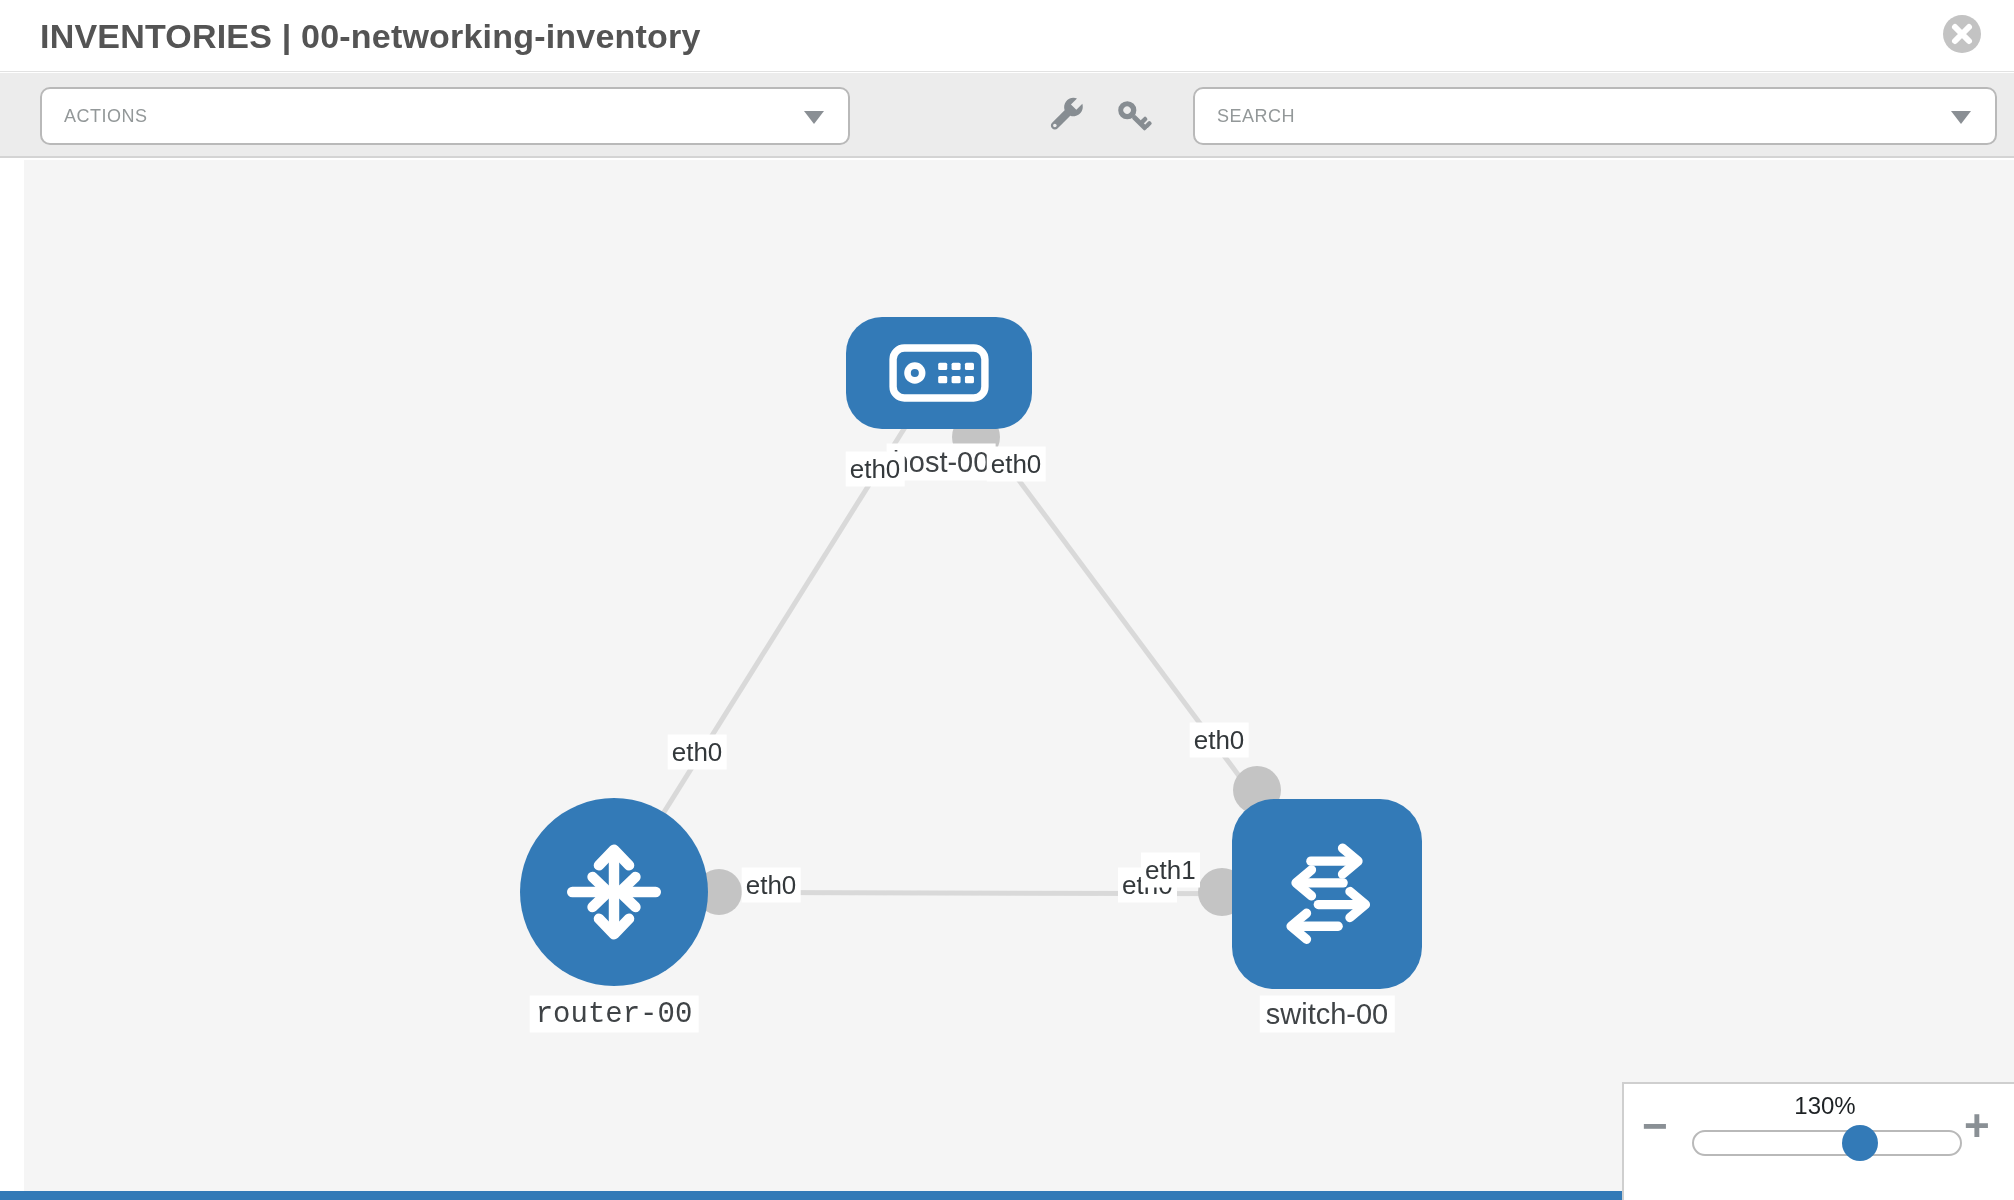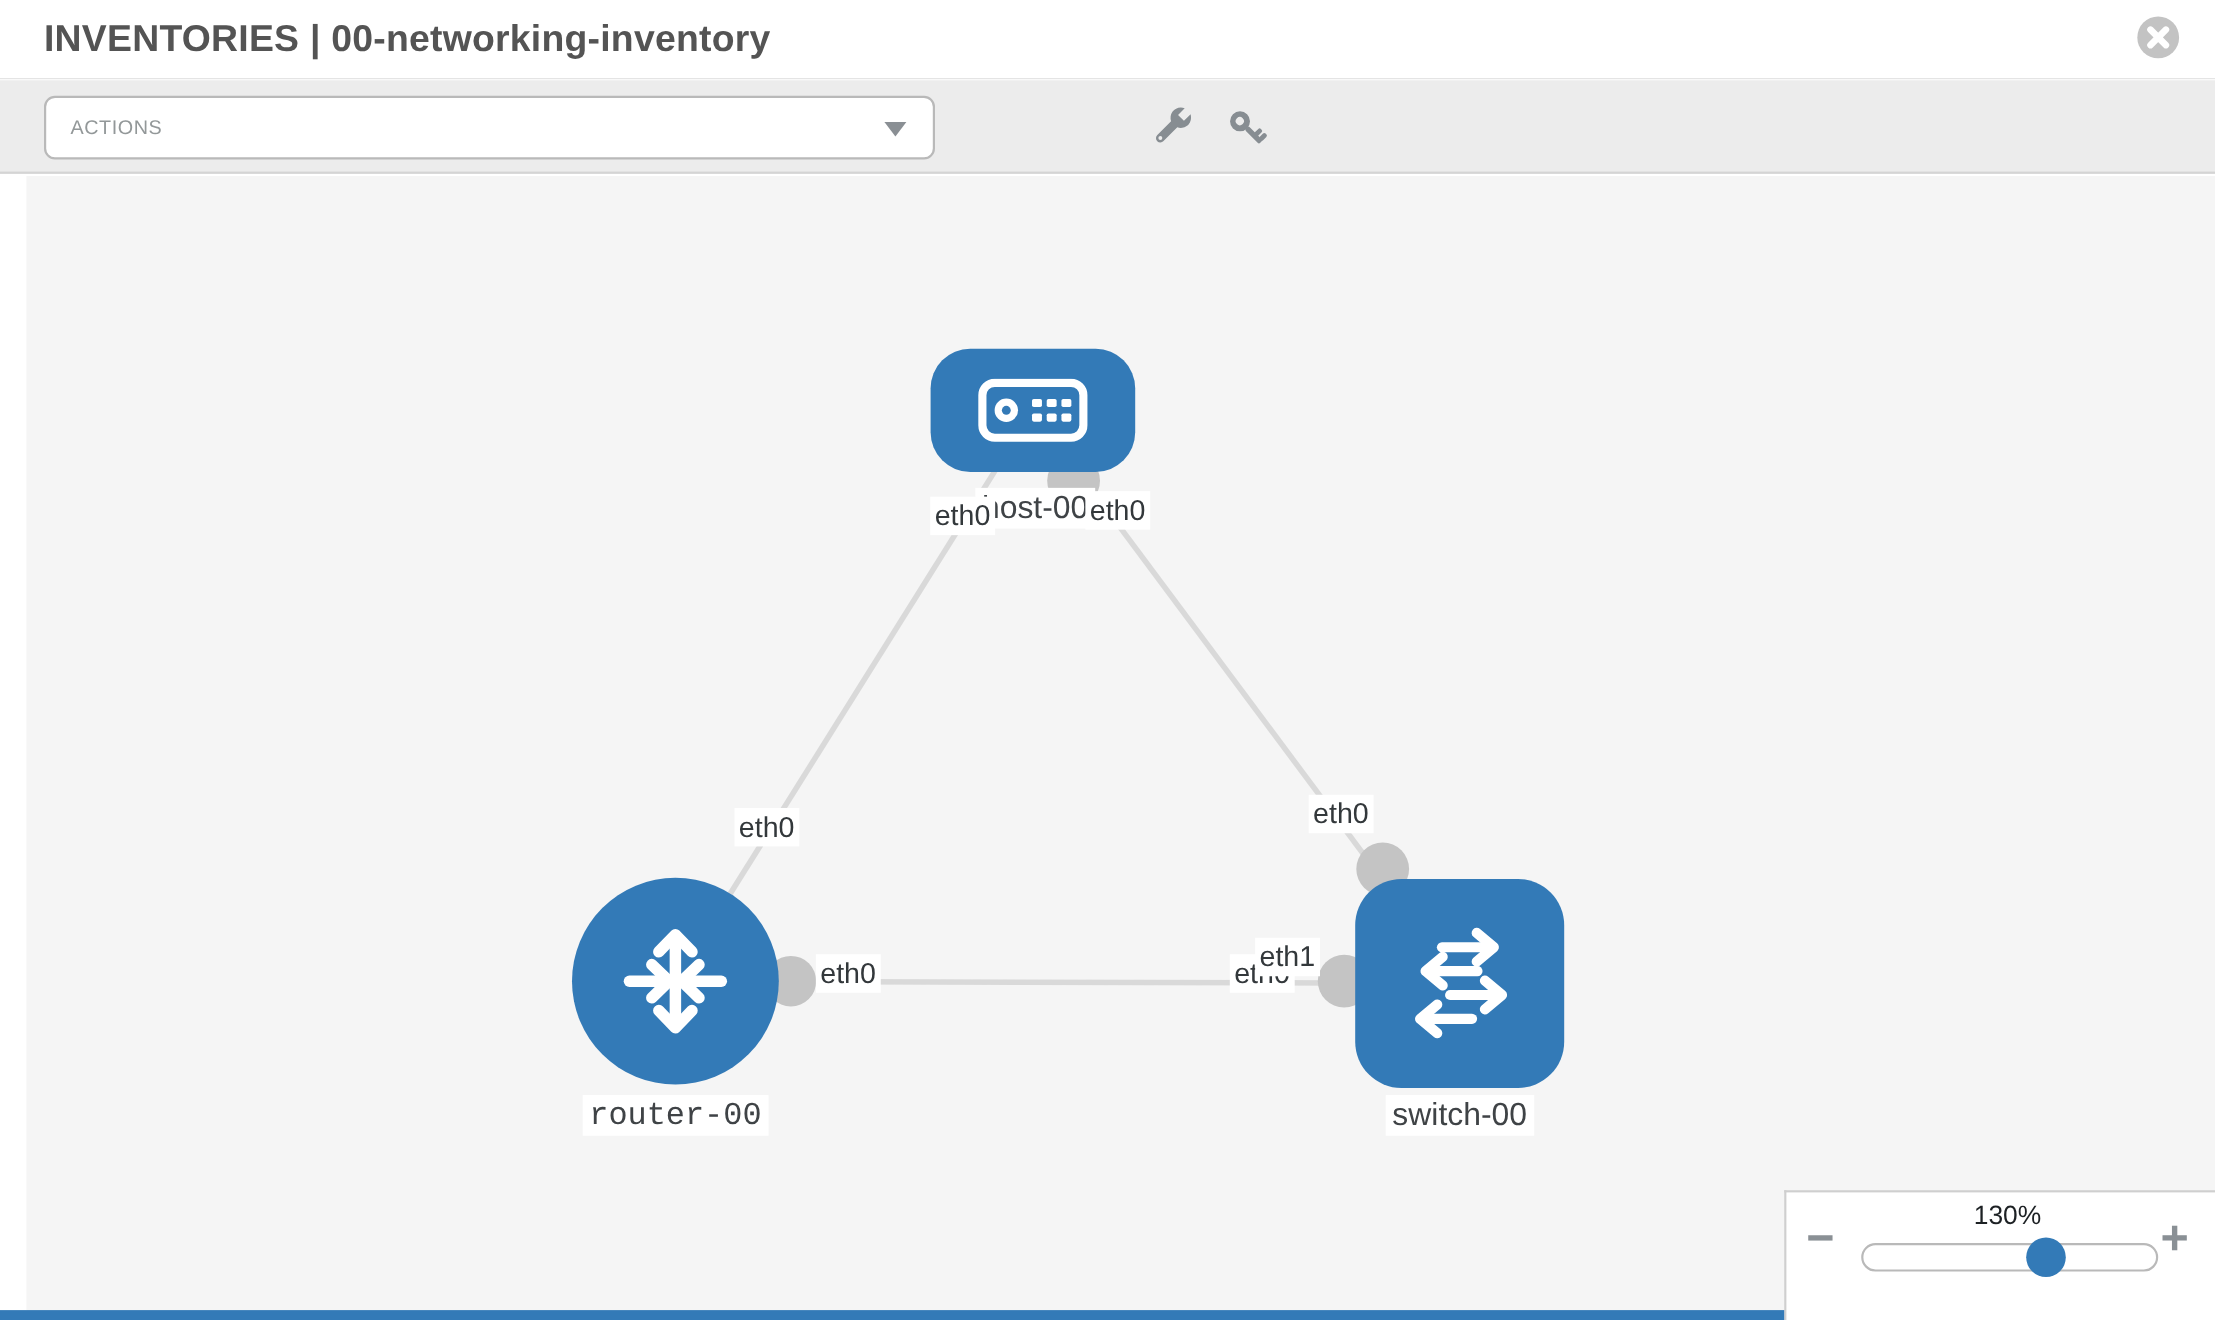--- a/index.html
+++ b/index.html
@@ -114,20 +114,24 @@
       <svg width="44" height="44" viewBox="0 0 32 32">
         <g transform="rotate(-45 16 16)" fill="#878d92">
           <path fill-rule="evenodd" d="M16 2.5a6.6 6.6 0 1 1 0 13.2 6.6 6.6 0 0 1 0-13.2zm0 3.7a2.7 2.7 0 1 0 0 5.4 2.7 2.7 0 0 0 0-5.4z"></path>
           <rect x="14.2" y="15.2" width="3.6" height="13.4" rx="1.2"></rect>
           <rect x="16.8" y="21.2" width="5.4" height="3.1" rx="1.2"></rect>
           <rect x="16.8" y="25.6" width="5.4" height="3.1" rx="1.2"></rect>
         </g>
       </svg>
     </div>
 
+    <div class="select-box search-box">
+      <span class="select-label">SEARCH</span>
+      <span class="caret"></span>
+    </div>
   </div>
 
   <div class="canvas">
 
     <svg class="links-svg" width="2014" height="1040" viewBox="0 0 2014 1040">
       <line class="link-line" x1="590" y1="732" x2="915" y2="213"></line>
       <line class="link-line" x1="1303" y1="734" x2="915" y2="213"></line>
       <line class="link-line" x1="590" y1="732" x2="1303" y2="734"></line>
       <circle class="connector-dot" cx="695" cy="732" r="23"></circle>
       <circle class="connector-dot" cx="1198" cy="732" r="24"></circle>

